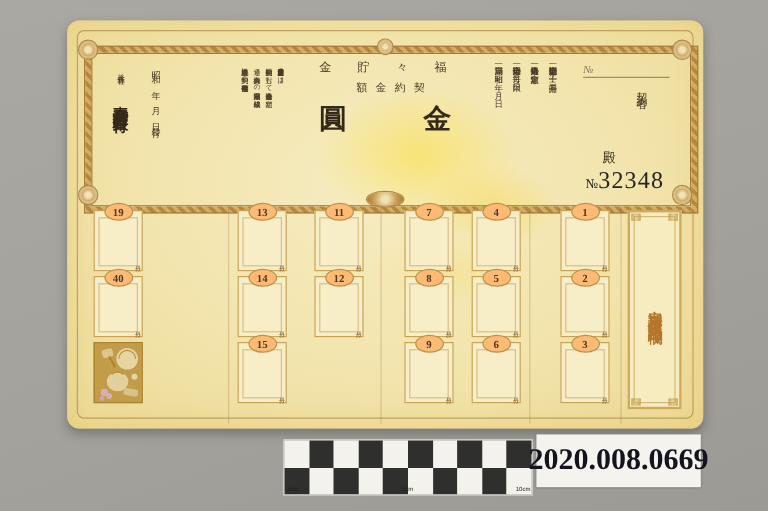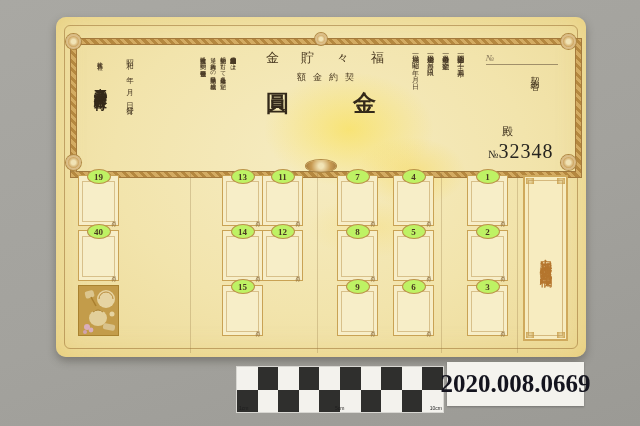--- a/index.html
+++ b/index.html
@@ -29,21 +29,21 @@
   .vert{writing-mode:vertical-rl;text-orientation:upright;line-height:1;}
   
   .bank{position:absolute;left:36px;top:40px;height:96px;}
   .bank .small{font-size:6px;letter-spacing:1px;color:#4a3a26;}
   .bank .big{font-size:13px;font-weight:bold;letter-spacing:2px;color:#352a1a;}
   .issue{position:absolute;left:70px;top:36px;height:106px;font-size:7.5px;letter-spacing:3px;color:#453622;}
   .conds{position:absolute;left:140px;top:36px;height:112px;writing-mode:vertical-rl;text-orientation:upright;
          font-size:5.8px;line-height:1.05;letter-spacing:0;color:#4a3b26;overflow:hidden;}
   .conds div{margin-left:4px;}
   .titleblk{position:absolute;left:200px;top:32px;width:128px;}
-  .prodrow{display:flex;justify-content:space-between;padding:0 12px 0 10px;font-size:13px;color:#4a3a22;}
+  .prodrow{display:flex;justify-content:space-between;padding:0 12px 0 10px;font-size:10px;color:#4a3a22;}
   .titlerow{display:flex;justify-content:space-between;margin-top:3px;font-size:21px;font-weight:bold;color:#33291a;
             text-shadow:0 0 1px rgba(60,45,20,.4);}
   .amtlabel{margin-top:4px;text-align:center;font-size:9px;letter-spacing:7px;padding-left:18px;color:#4a3a22;}
   .amtrow{display:flex;justify-content:space-between;margin-top:4px;padding:0 8px 0 10px;
           font-size:23px;font-weight:bold;color:#33291a;}
   .terms{position:absolute;left:348px;top:33px;height:114px;writing-mode:vertical-rl;text-orientation:upright;
          font-size:7px;line-height:1.15;color:#443522;overflow:hidden;}
   .terms div{margin-left:7px;}
   .noblock{position:absolute;left:428px;top:30px;width:94px;height:114px;}
   .no-line{position:absolute;left:2px;top:6px;width:72px;border-bottom:1px solid rgba(140,122,90,.8);
@@ -53,21 +53,21 @@
   .serialrow{position:absolute;left:4px;bottom:-2px;white-space:nowrap;color:#26241f;}
   .serialrow .nosym{font-size:11px;}
   .serialrow .num{font-size:20px;font-weight:normal;letter-spacing:1px;}
   
   .hline{position:absolute;left:14px;right:14px;top:154px;height:1px;background:rgba(150,120,70,.3);}
   .vline{position:absolute;top:156px;width:1px;height:180px;background:rgba(150,120,70,.3);}
   .col{position:absolute;top:158px;width:41px;display:flex;flex-direction:column;gap:4px;}
   .cp{position:relative;width:41px;height:51px;background:#f7eec8;border:1.5px solid #c9a254;box-sizing:border-box;}
   .cp::after{content:"";position:absolute;left:3px;top:5px;right:3px;bottom:3px;border:1px solid rgba(185,145,75,.5);}
   .oval{position:absolute;top:-7px;left:50%;transform:translateX(-50%);width:22px;height:13px;border-radius:50%;
-        background:#bef264;border:1.5px solid #bb914a;display:flex;align-items:center;justify-content:center;z-index:2;}
+        background:#fdba74;border:1.5px solid #bb914a;display:flex;align-items:center;justify-content:center;z-index:2;}
   .oval span{font-size:9px;font-weight:bold;color:#4a3a22;}
   .mf{position:absolute;right:2px;bottom:8px;writing-mode:vertical-rl;text-orientation:upright;
       font-size:5px;color:#8a6a3a;z-index:2;}
   .emblem{background:#c39c4a;border-color:#a9822f;overflow:hidden;}
   .emblem::after{border:none;}
   .panel{position:absolute;left:467px;top:158px;width:45px;height:166px;background:#f7ecc0;
          border:2px solid #cfa95c;box-sizing:border-box;display:flex;align-items:center;justify-content:center;}
   .panel::after{content:"";position:absolute;left:3px;top:3px;right:3px;bottom:3px;border:1px solid rgba(190,150,80,.6);}
   .panel-text{writing-mode:vertical-rl;text-orientation:upright;font-size:12px;font-weight:bold;
               letter-spacing:2px;color:#b5762e;}
@@ -177,21 +177,21 @@
           <rect x="24" y="38" width="12" height="6" rx="2" fill="#d8c28c" transform="rotate(10 30 41)"></rect>
           <circle cx="8" cy="41" r="3" fill="#d9aebc"></circle>
           <circle cx="12" cy="44" r="2.4" fill="#d9aebc"></circle>
           <circle cx="6" cy="46" r="2" fill="#cfa2b2"></circle>
           <circle cx="33" cy="28" r="2.5" fill="#e6d4a2"></circle>
         </svg>
       </div>
     </div>
 
 
-    <div class="col" style="left:166px;">
+    <div class="col" style="left:142px;">
       <div class="cp">
         <div class="oval">
             <span>13</span>
           </div>
         <div class="mf">月分</div>
       </div>
       <div class="cp">
         <div class="oval">
             <span>14</span>
           </div>

